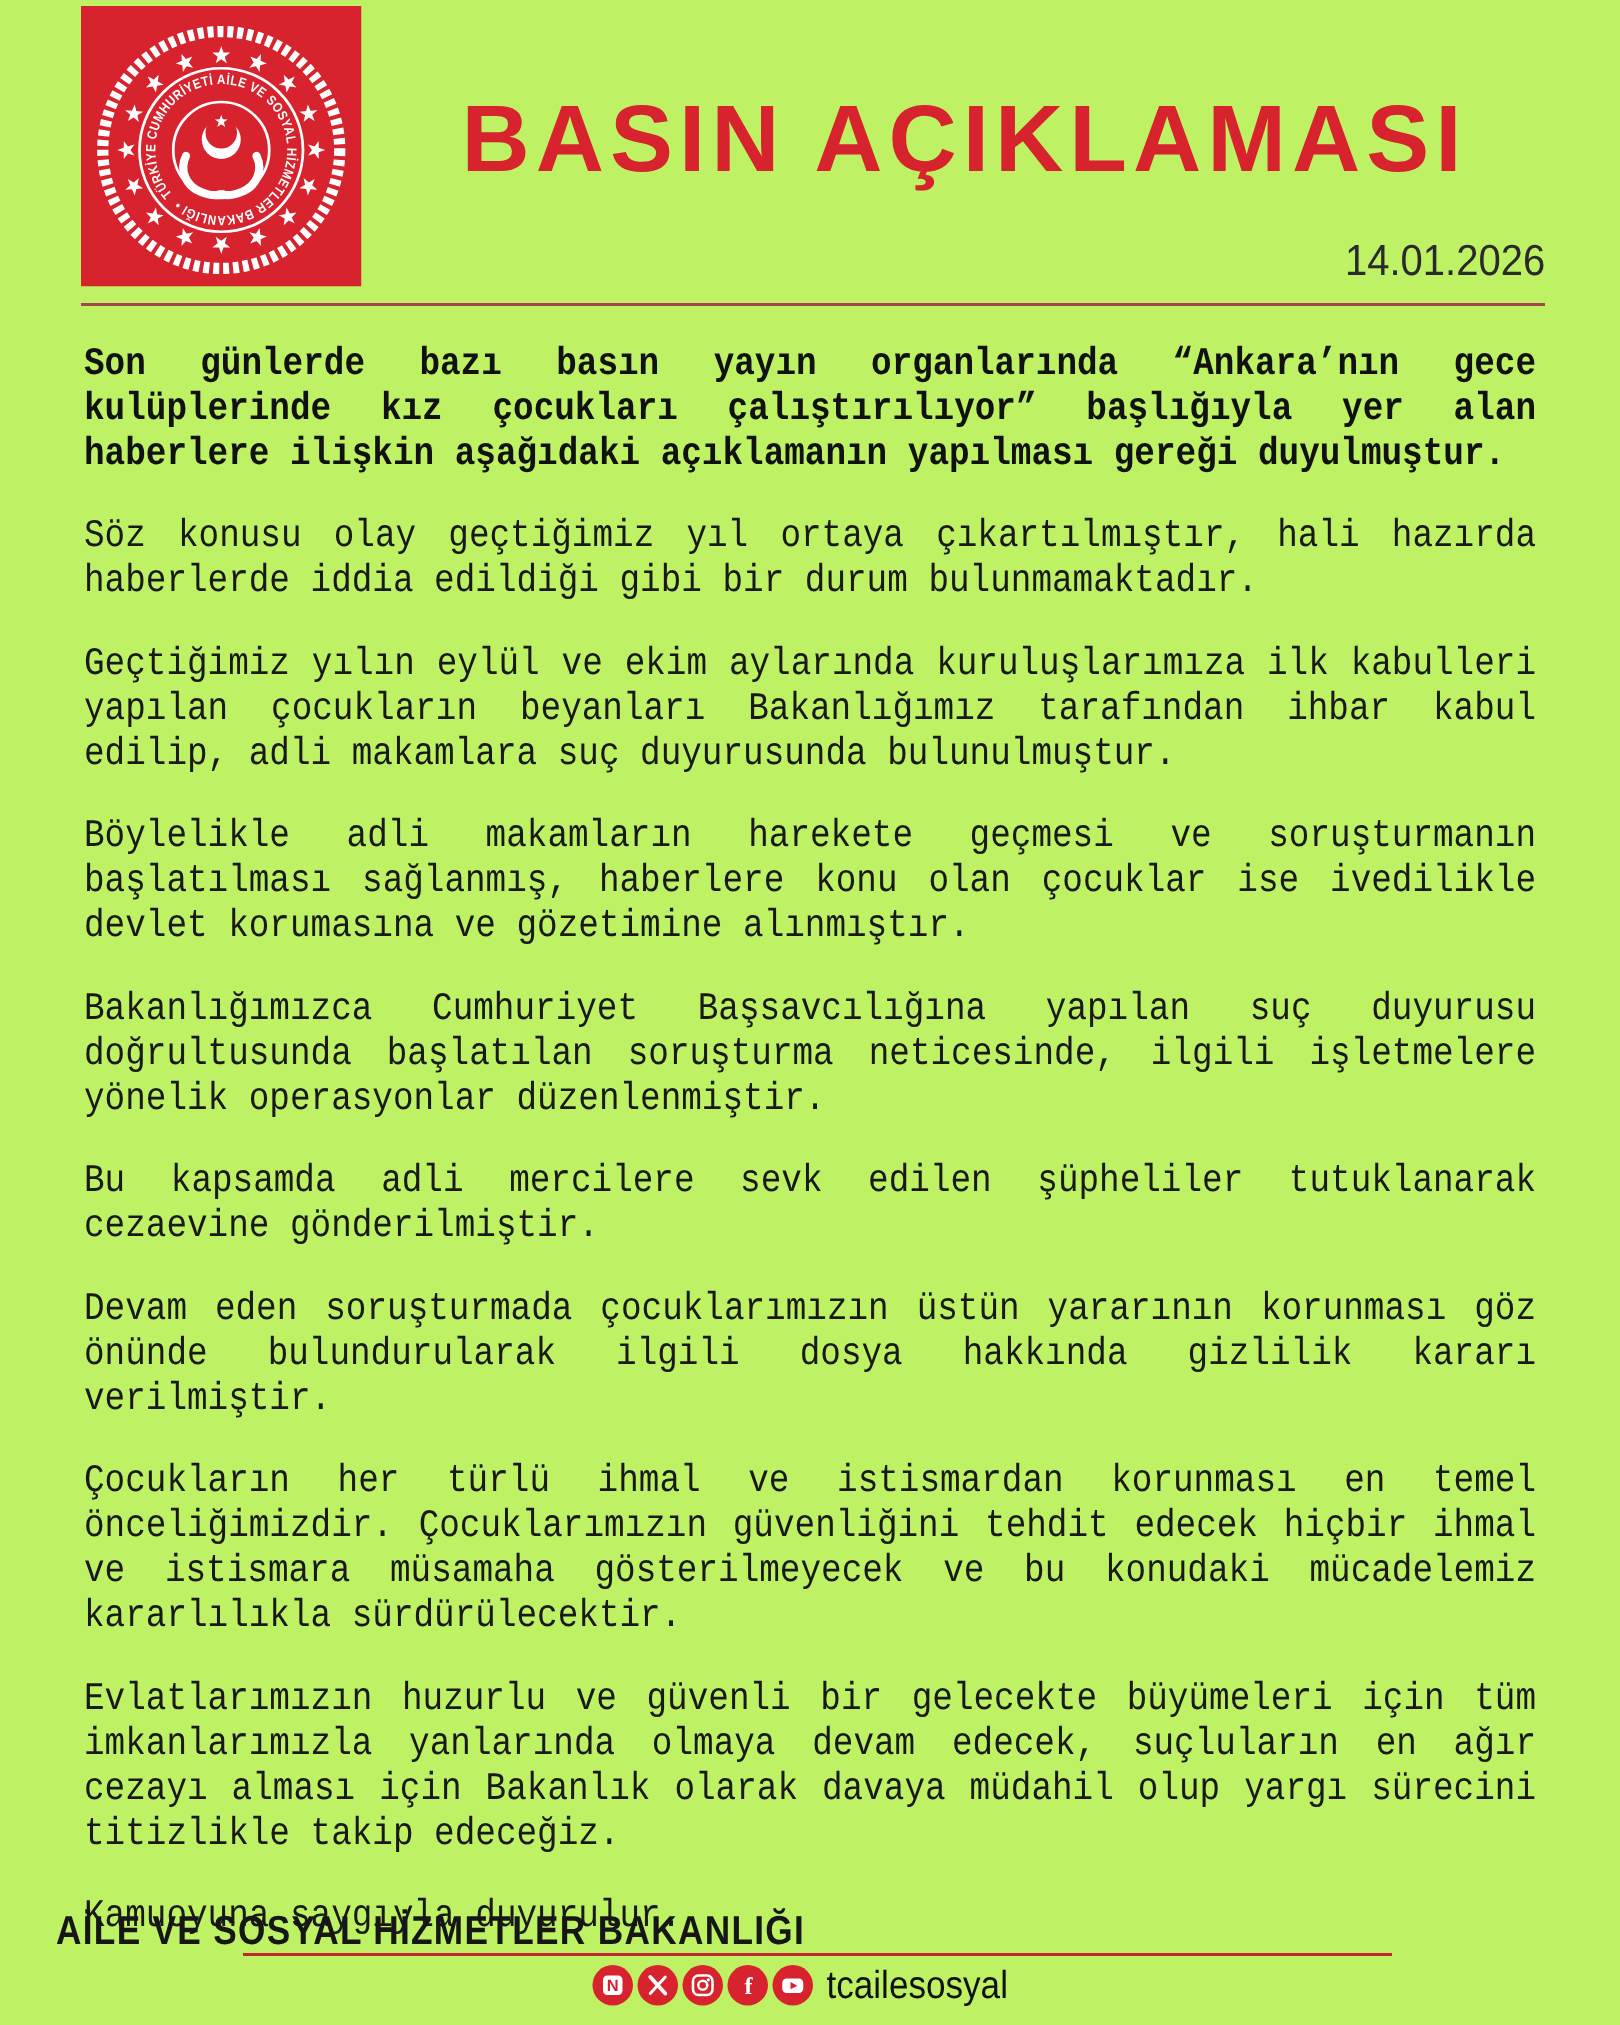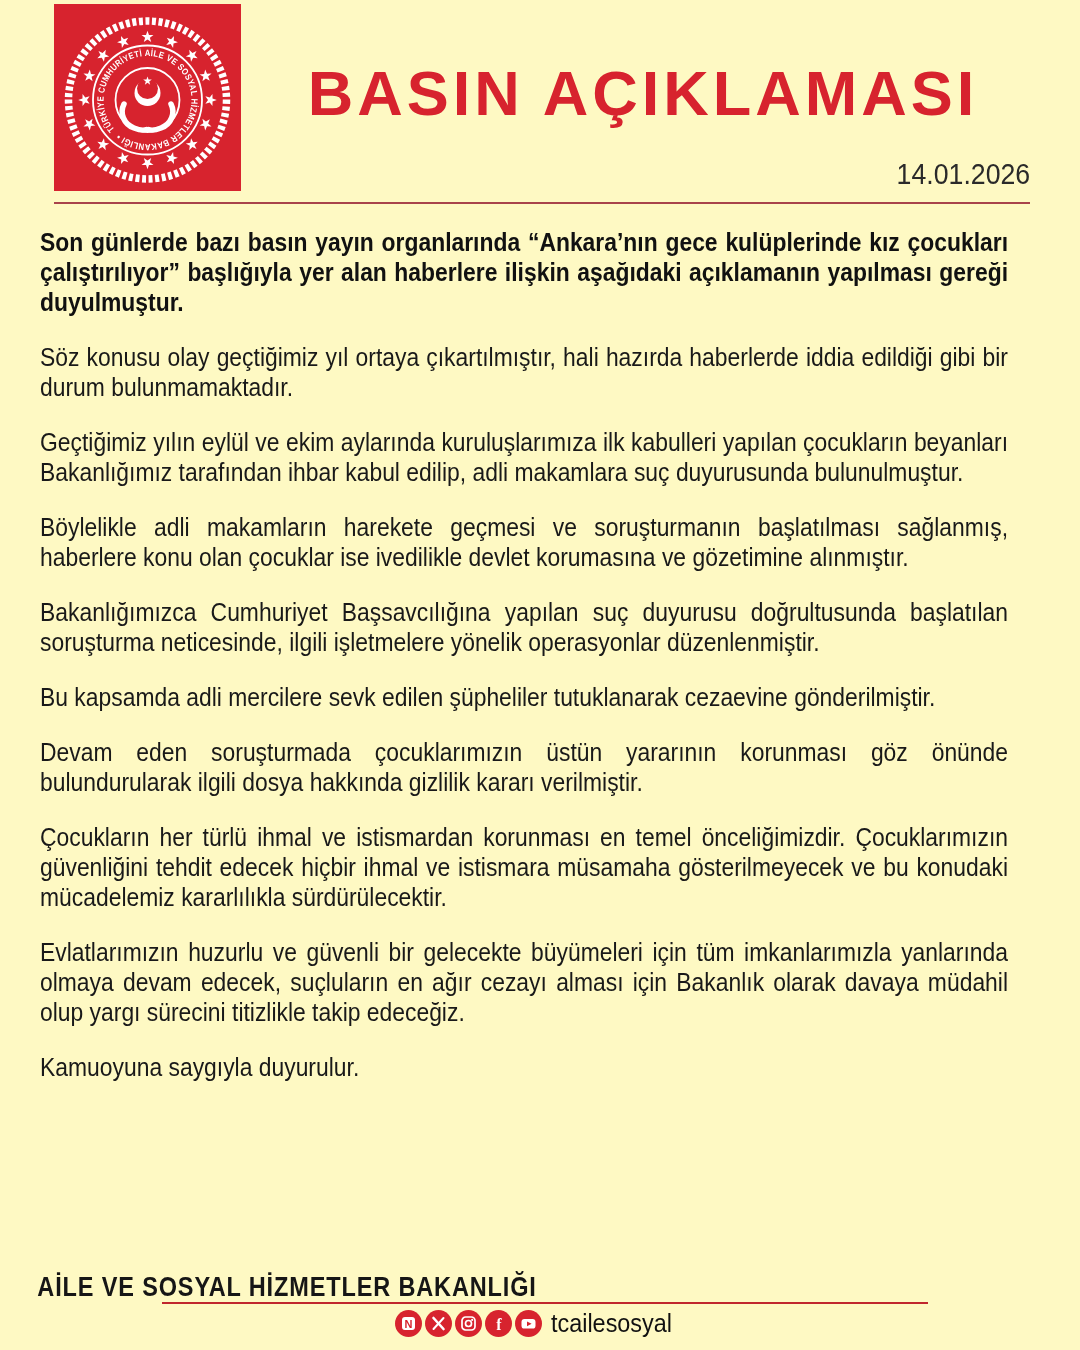--- a/index.html
+++ b/index.html
@@ -1,37 +1,37 @@
 <!DOCTYPE html>
 <html><head>
 <meta charset="utf-8">
 <style>
   html,body { margin:0; padding:0; background:#ffffff; }
   .page {
-    position:relative; width:1080px; height:1350px; background:#fef9c3;
+    position:relative; width:1080px; height:1350px; background:#bef264;
     font-family:"Liberation Sans", sans-serif; overflow:hidden; color:#1a1a1a;
   }
   
   .logo-square { position:absolute; left:54px; top:4px; width:187px; height:187px; }
   .page-title {
     position:absolute; left:250px; right:44px; top:62px; margin:0;
     text-align:center; font-size:63px; line-height:62px; font-weight:bold;
     letter-spacing:4px; color:#d7232e; white-space:nowrap;
   }
   .date-wrap { position:absolute; right:50px; top:158px; }
   .date {
     display:inline-block; font-size:29px; color:#2a2a2a;
     transform:scaleX(0.92); transform-origin:100% 50%;
   }
   .header-divider {
     position:absolute; left:54px; top:202px; width:976px; height:2px;
     background:#a8444b;
   }
   
-  .body-area { position:absolute; left:40px; top:227px; width:968px; }
+  .body-area { position:absolute; left:56px; top:227px; width:968px;font-family:Liberation Mono, monospace; }
   .body-inner {
     width:1100px; transform:scaleX(0.88); transform-origin:0 0;
     text-align:justify; font-size:26px; line-height:30px; color:#191919;
   }
   .body-inner p { margin:0 0 25px 0; }
   .body-inner p.lead { font-weight:bold; color:#111111; }
   
   .ministry-row { position:absolute; left:0; right:0; top:1272px; display:flex; justify-content:flex-start; }
   .ministry-name {
     display:inline-block; font-size:27px; font-weight:bold; color:#161616;

